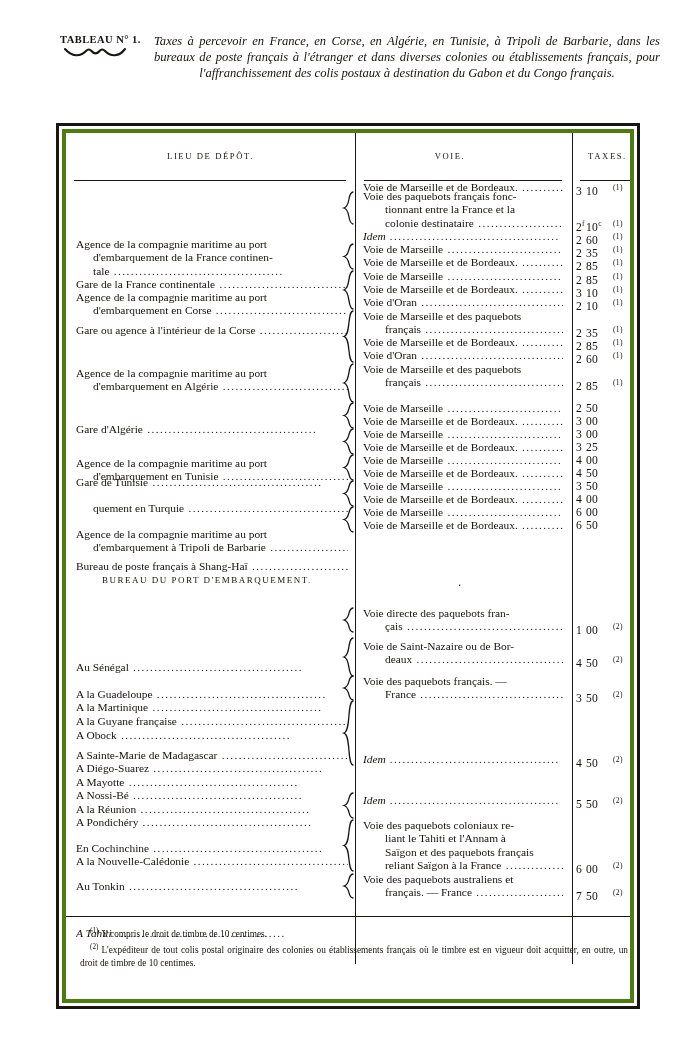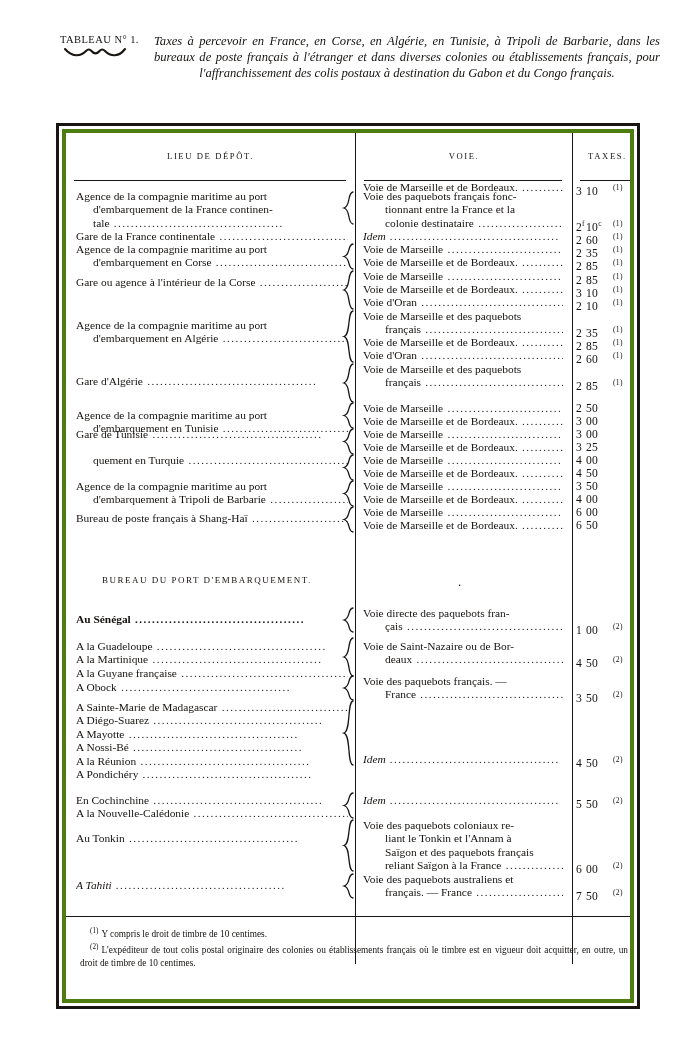--- a/index.html
+++ b/index.html
@@ -23,20 +23,21 @@
     top: 33px;
     width: 600px;
     display: flex;
     align-items: flex-start;
   }
   #caption-label-wrap {
     width: 92px;
     flex: 0 0 92px;
     position: relative;
     padding-top: 1px;
+    font-weight: bold;
   }
   #caption-label {
     font-size: 10.5px;
     letter-spacing: 0.45px;
     white-space: nowrap;
     font-variant: small-caps;
   }
   #caption-swash {
     position: absolute;
     left: 4px;
@@ -99,21 +100,21 @@
   .th {
     position: absolute;
     top: 18px;
     font-size: 8.6px;
     letter-spacing: 1.6px;
     font-variant: small-caps;
     text-align: center;
     white-space: nowrap;
   }
   #th-lieu { left: 0; width: 289px; }
-  #th-voie { left: 290px; width: 216px; font-family: Liberation Serif, serif; }
+  #th-voie { left: 276px; width: 216px; font-family: Liberation Serif, serif; }
   #th-taxes { left: 507px; width: 69px; }
 
   .hrule {
     position: absolute;
     height: 1px;
     background: #191512;
   }
   #hr-lieu  { left: 8px;   width: 272px; top: 47px; }
   #hr-voie  { left: 298px; width: 198px; top: 47px; }
   #hr-taxes { left: 514px; width: 56px;  top: 47px; }
@@ -125,21 +126,21 @@
     top: 48px;
     width: 100%;
     bottom: 0;
   }
 
   .cell {
     position: absolute;
     font-size: 11.4px;
     line-height: 13.4px;
   }
-  .col-lieu  { left: 10px;  width: 272px; }
+  .col-lieu  { left: 10px;  width: 272px; margin-top: 48px; }
   .col-voie  { left: 297px; width: 200px; }
   .col-taxe  { left: 510px; width: 64px; }
 
   .leaders {
     letter-spacing: 1.5px;
     font-size: 11px;
   }
   .ind { padding-left: 17px; }
   .ind2 { padding-left: 22px; }
   .ital { font-style: italic; }
@@ -416,21 +417,21 @@
           </div>
           <div class="cell col-taxe taxe" style="top: 338px;"><span class="fr">6</span><span class="ct"> 50</span></div>
           <div class="brace" style="top: 325px;">
             <svg width="14" height="27" viewBox="0 0 14 27" preserveAspectRatio="none">
               <path d="M11 1 C5 2, 9 11.5, 2 13.5 C9 15.5, 5 25, 11 26" fill="none" stroke="#191512" stroke-width="1.3" stroke-linecap="round"></path>
             </svg>
           </div>
           <div id="subsection" style="top: 394px;">BUREAU DU PORT D'EMBARQUEMENT.</div>
           <div id="voie-dot" style="left: 392px; top: 394px;">.</div>
           <div class="cell col-lieu" style="top: 432px;">
-            <div style="white-space: nowrap; overflow: hidden; font-weight: bold;"><span>Au Sénégal</span><span class="leaders"> ........................................</span></div>
+            <div style="white-space: nowrap; overflow: hidden;"><span>Au Sénégal</span><span class="leaders"> ........................................</span></div>
           </div>
           <div class="cell col-voie" style="top: 426px;">
             <div style="white-space: nowrap; overflow: hidden;"><span>Voie directe des paquebots fran-</span></div>
             <div class="ind2" style="white-space: nowrap; overflow: hidden;"><span>çais</span><span class="leaders"> ........................................</span></div>
           </div>
           <div class="cell col-taxe taxe" style="top: 439px;"><span class="fr">1</span><span class="ct"> 00</span><span class="note">(2)</span></div>
           <div class="brace" style="top: 426px;">
             <svg width="14" height="26" viewBox="0 0 14 26" preserveAspectRatio="none">
               <path d="M11 1 C5 2, 9 11, 2 13 C9 15, 5 24, 11 25" fill="none" stroke="#191512" stroke-width="1.3" stroke-linecap="round"></path>
             </svg>
@@ -491,21 +492,21 @@
           <div class="brace" style="top: 611px;">
             <svg width="14" height="27" viewBox="0 0 14 27" preserveAspectRatio="none">
               <path d="M11 1 C5 2, 9 11.5, 2 13.5 C9 15.5, 5 25, 11 26" fill="none" stroke="#191512" stroke-width="1.3" stroke-linecap="round"></path>
             </svg>
           </div>
           <div class="cell col-lieu" style="top: 651px;">
             <div style="white-space: nowrap; overflow: hidden;"><span>Au Tonkin</span><span class="leaders"> ........................................</span></div>
           </div>
           <div class="cell col-voie" style="top: 638px;">
             <div style="white-space: nowrap; overflow: hidden;"><span>Voie des paquebots coloniaux re-</span></div>
-            <div class="ind2" style="white-space: nowrap; overflow: hidden;"><span>liant le Tonkin et l'Annam à</span></div>
+            <div class="ind2" style="white-space: nowrap; overflow: hidden;"><span>liant le Tahiti et l'Annam à</span></div>
             <div class="ind2" style="white-space: nowrap; overflow: hidden;"><span>Saïgon et des paquebots français</span></div>
             <div class="ind2" style="white-space: nowrap; overflow: hidden;"><span>reliant Saïgon à la France</span><span class="leaders"> ........................................</span></div>
           </div>
           <div class="cell col-taxe taxe" style="top: 678px;"><span class="fr">6</span><span class="ct"> 00</span><span class="note">(2)</span></div>
           <div class="brace" style="top: 638px;">
             <svg width="14" height="53" viewBox="0 0 14 53" preserveAspectRatio="none">
               <path d="M11 1 C5 2, 9 24.5, 2 26.5 C9 28.5, 5 51, 11 52" fill="none" stroke="#191512" stroke-width="1.3" stroke-linecap="round"></path>
             </svg>
           </div>
           <div class="cell col-lieu" style="top: 698px;">

